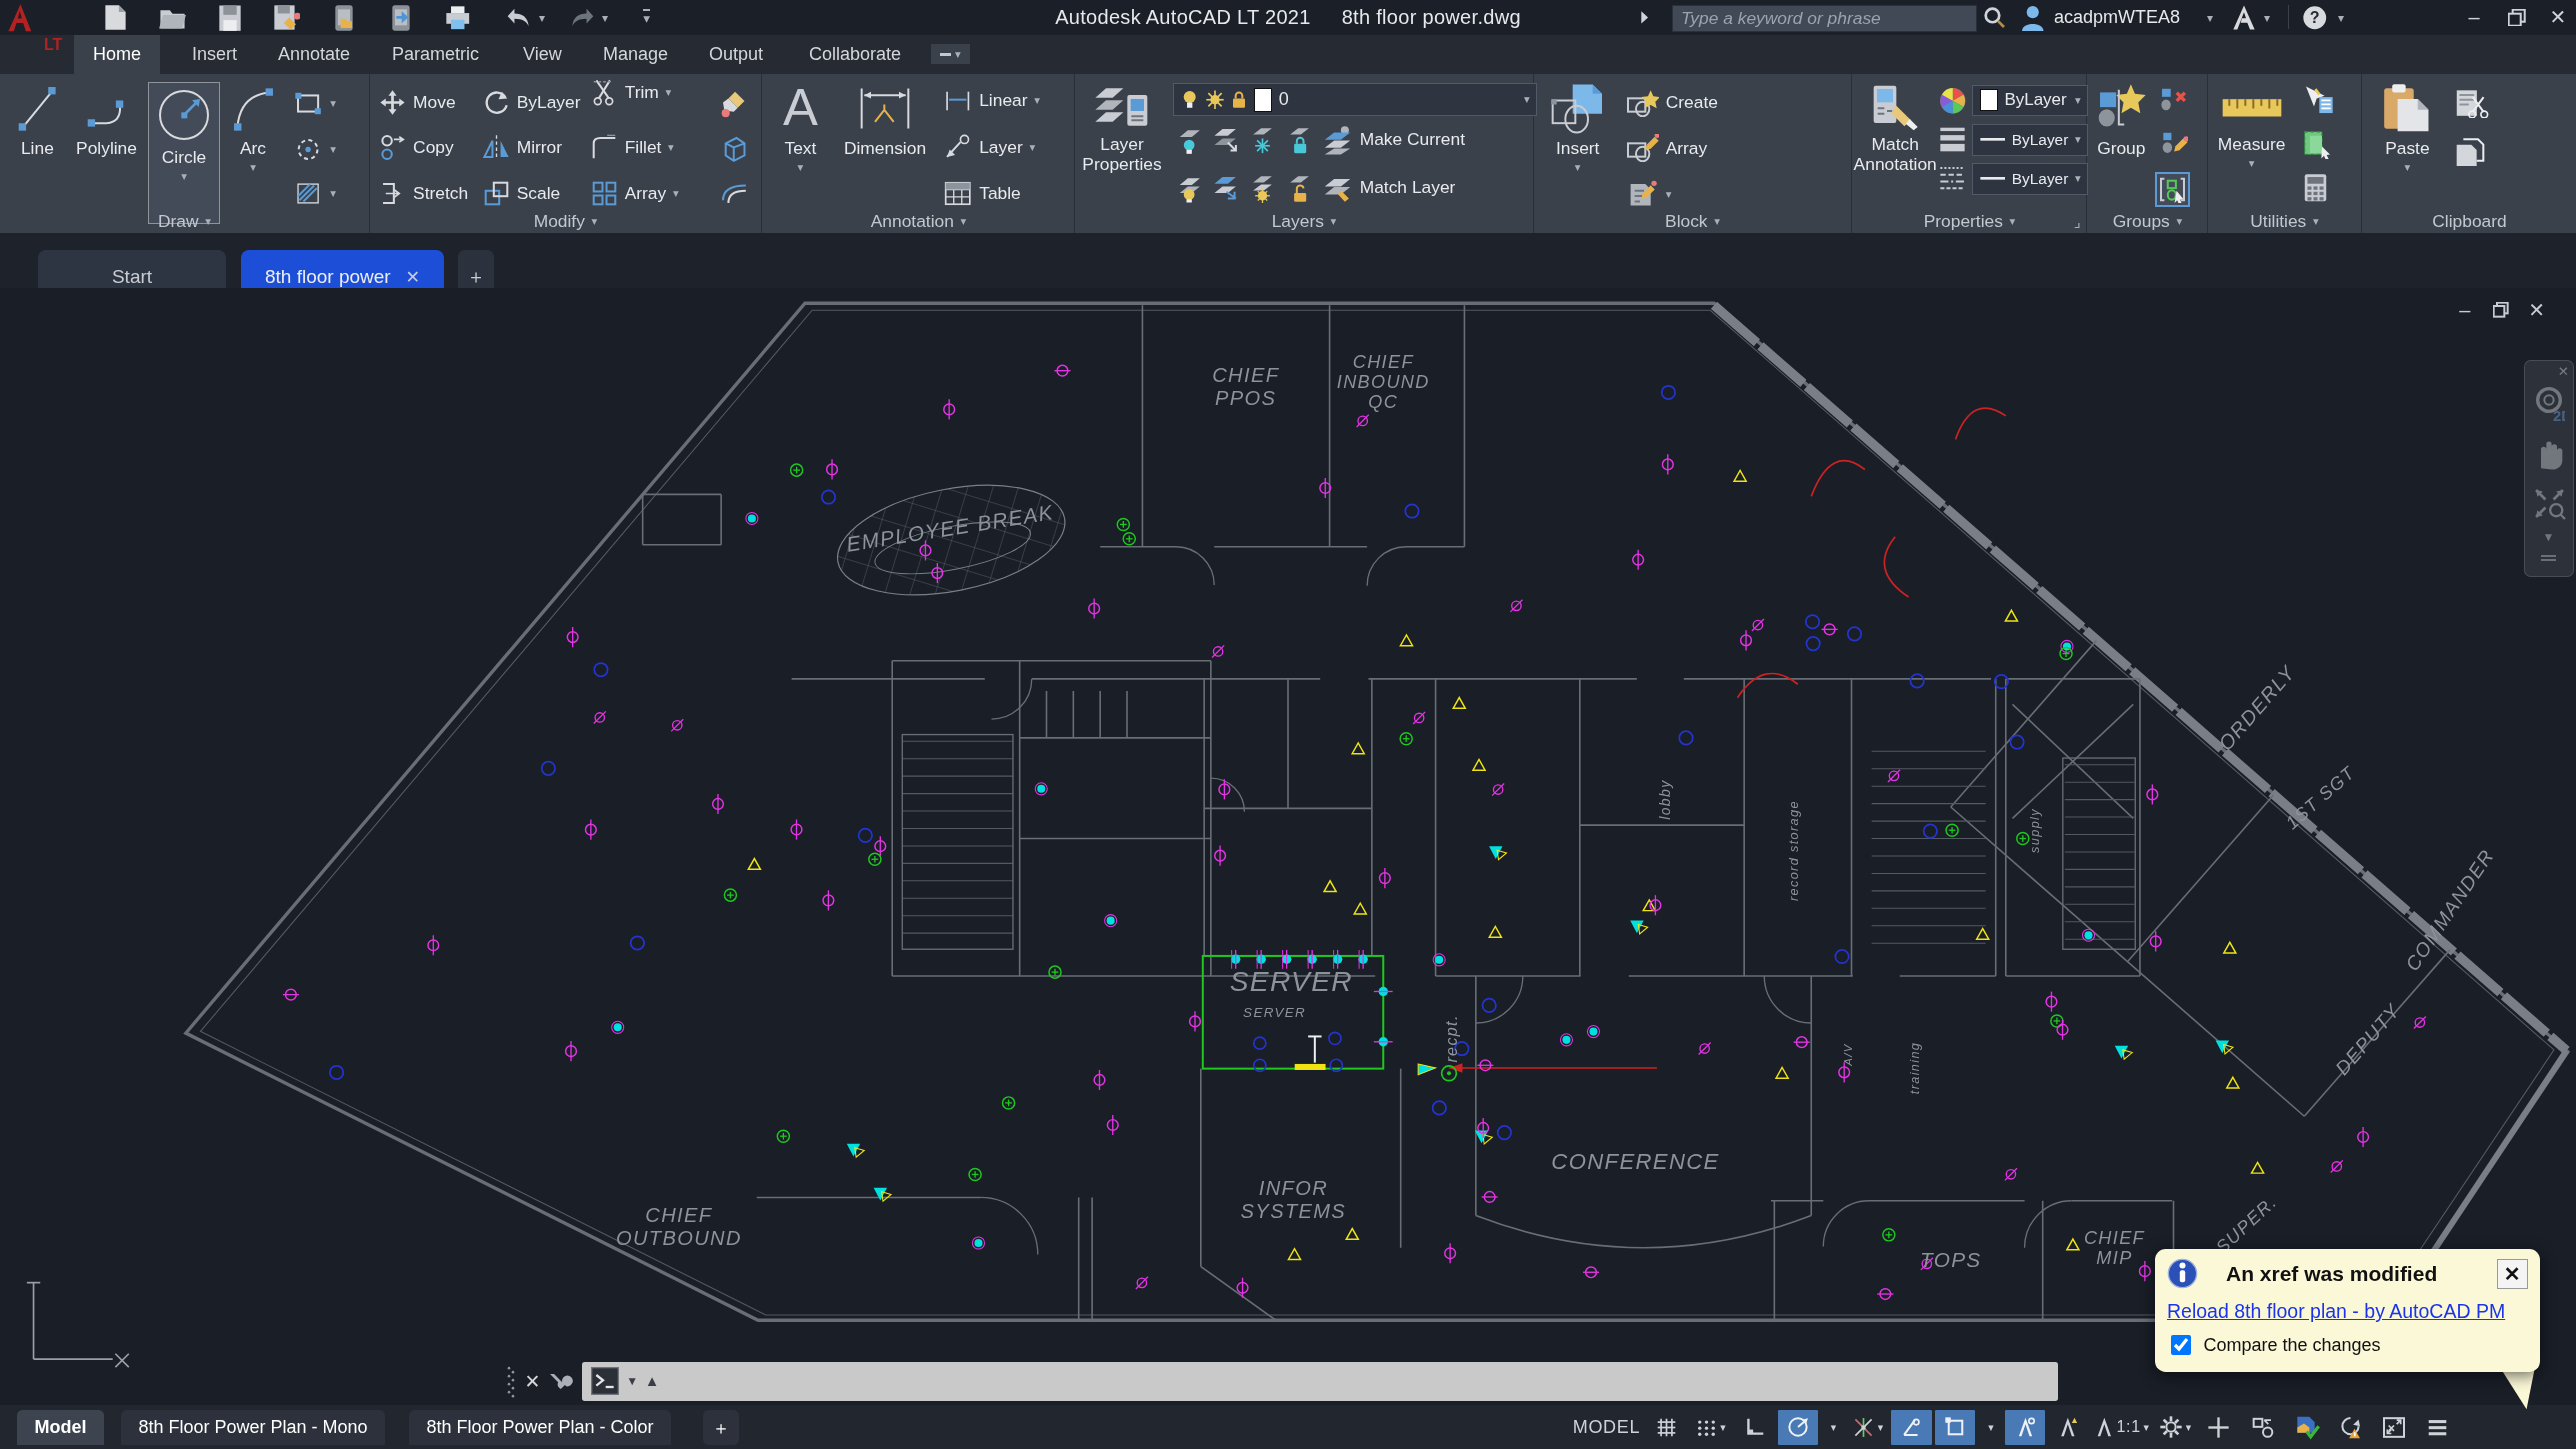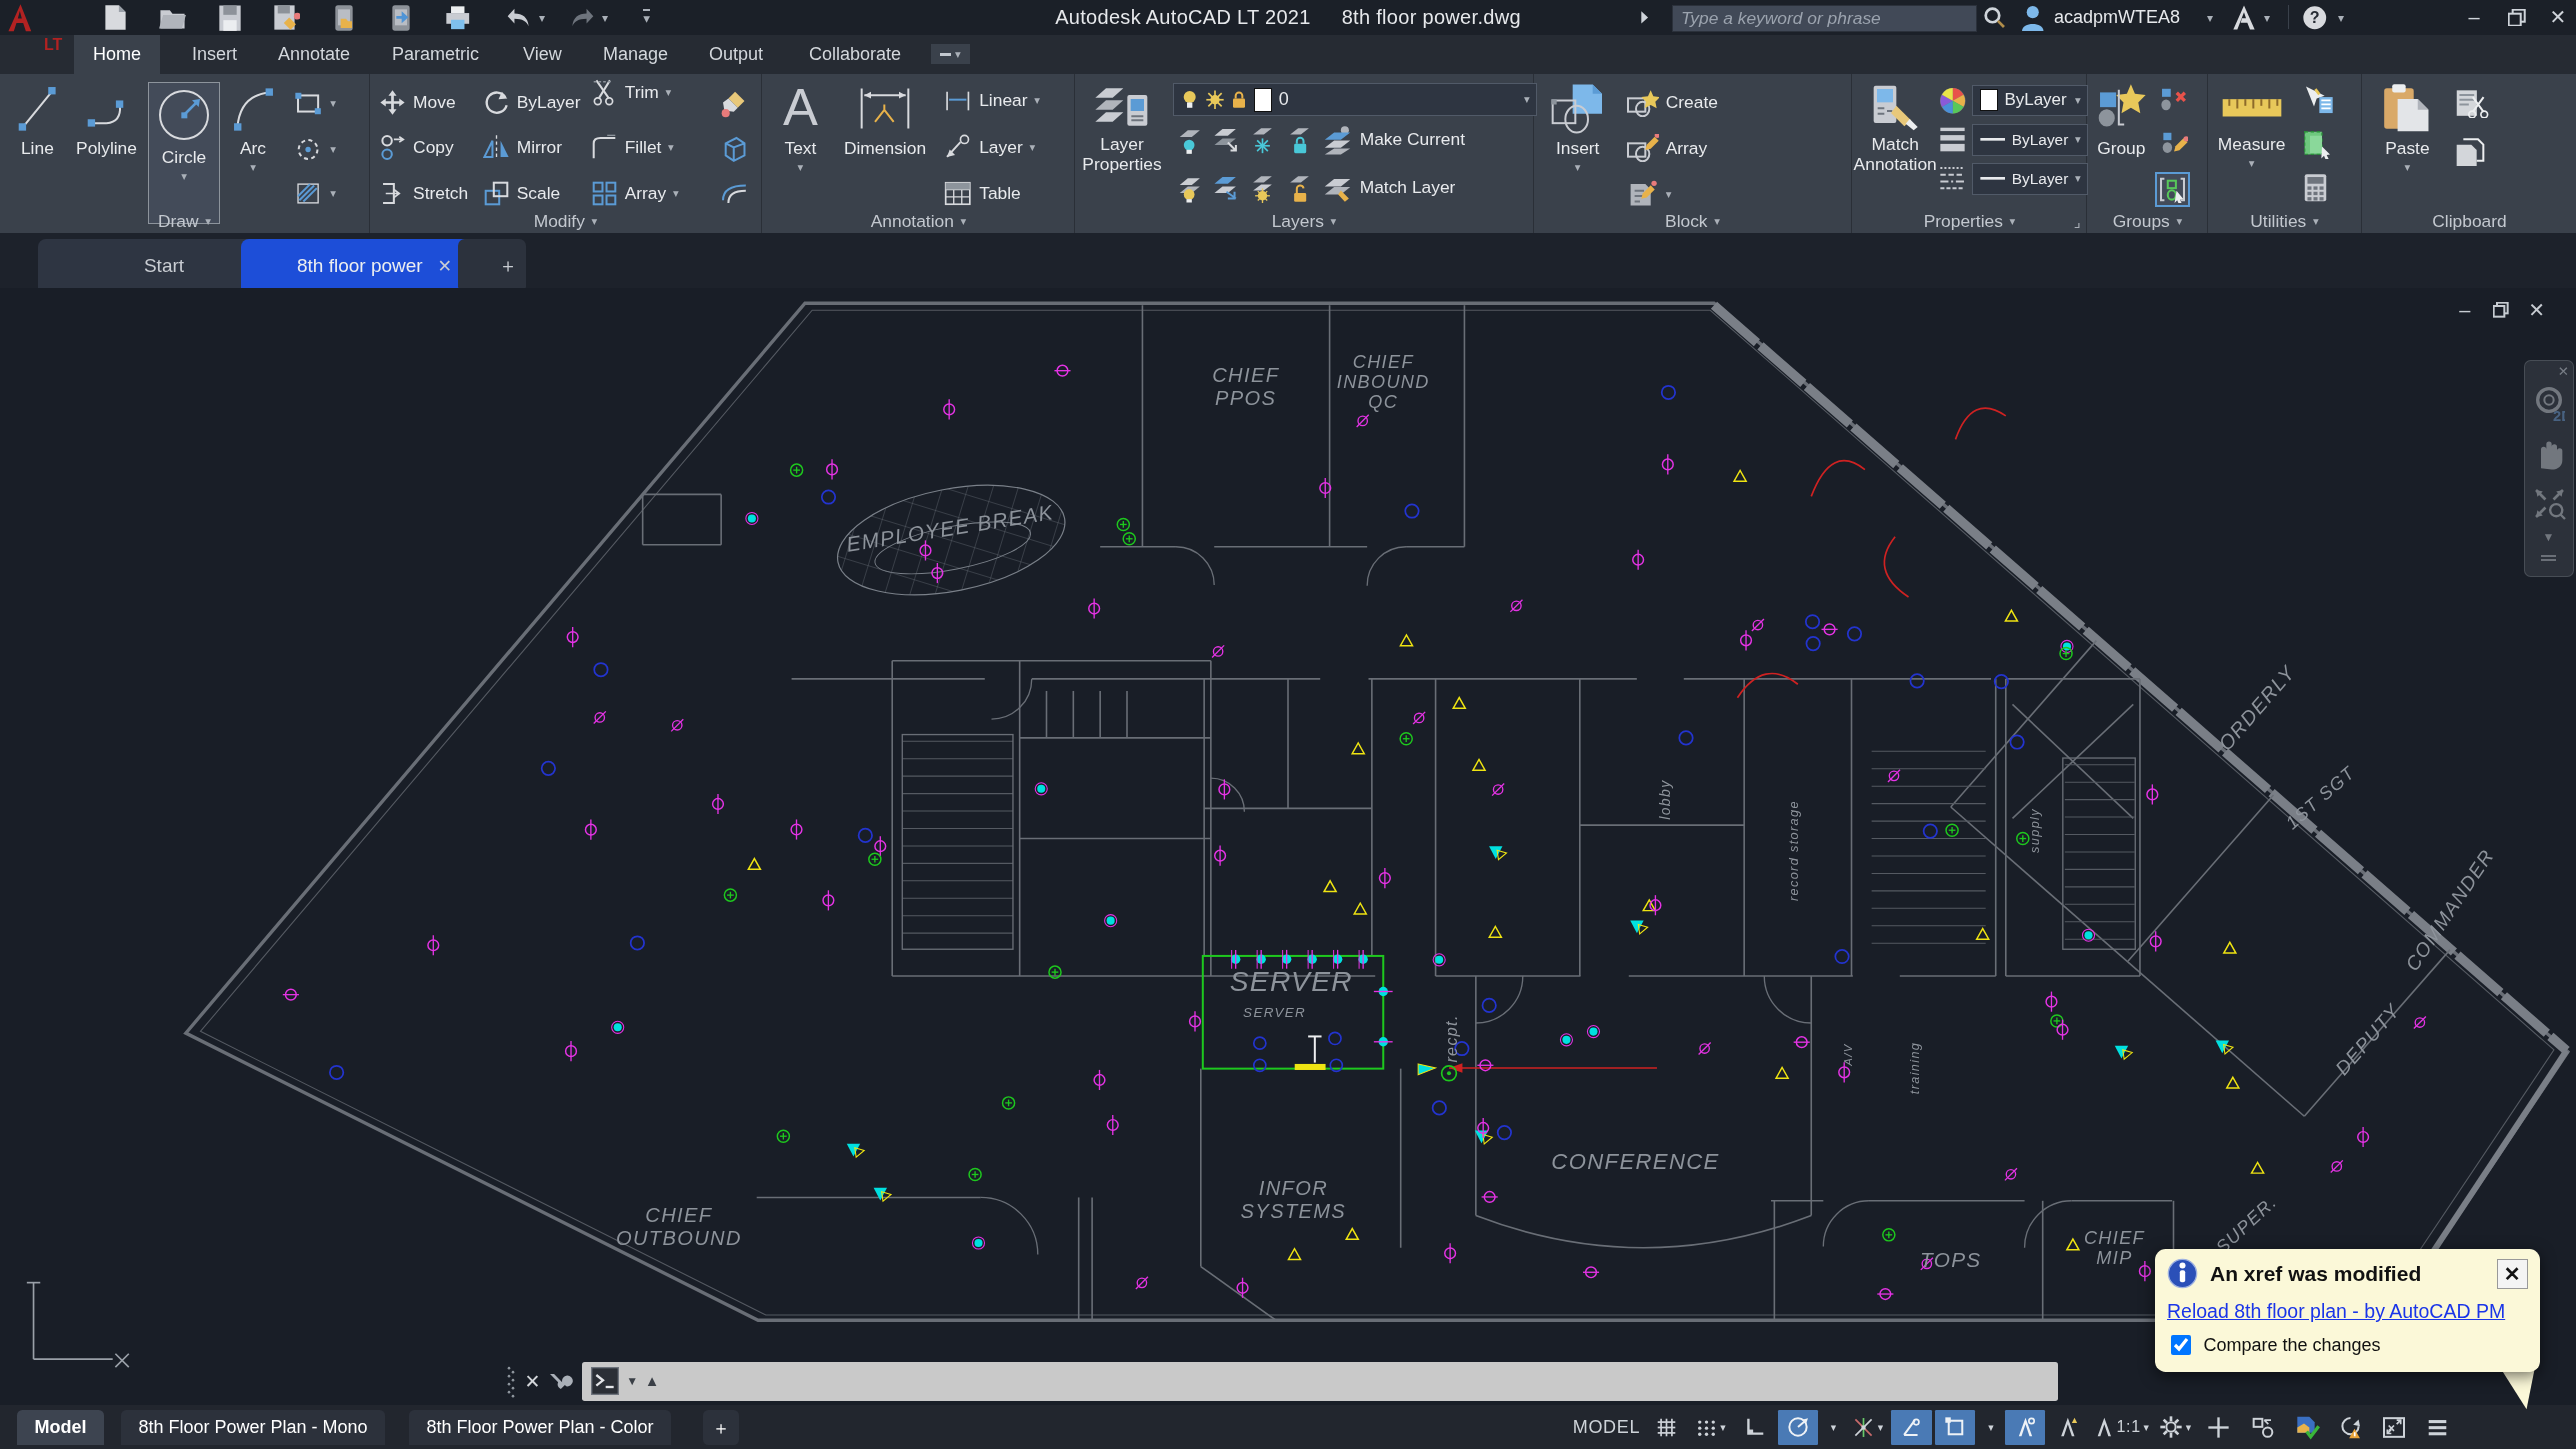--- a/index.html
+++ b/index.html
@@ -30,36 +30,36 @@
   .bb .lbl{font-size:17.4px;color:#e8eaed;text-align:center;line-height:1.15;}
   .bb.sel{outline:1.3px solid #8d949c;background:#434b59;}
   .mrow{position:absolute;display:flex;align-items:center;gap:6.7px;cursor:pointer;}
   .mrow .lbl{font-size:17.4px;color:#e8eaed;white-space:nowrap;}
   .ic{display:block;}
   .combo{position:absolute;background:#2e3541;border:0.7px solid #515a68;display:flex;align-items:center;gap:6.7px;padding:0 6.7px;cursor:pointer;}
   .combo .val{color:#e8eaed;font-size:18px;flex:1;}
   .sw{width:20px;height:25.5px;background:#fff;border:1.3px solid #111;}
   
   #filetabs{position:absolute;left:0;top:233px;width:2576px;height:55px;background:#1d222b;border-bottom:2px solid #7c828a;}
-  .ftab{position:absolute;top:6px;height:54px;border-radius:8px 8px 0 0;display:flex;align-items:center;justify-content:center;gap:14.8px;font-size:19px;color:#c9cdd3;cursor:pointer;padding-left:32px;}
+  .ftab{position:absolute;top:17px;height:54px;border-radius:8px 8px 0 0;display:flex;align-items:center;justify-content:center;gap:14.8px;font-size:19px;color:#c9cdd3;cursor:pointer;}
   
   #canvas{position:absolute;left:0;top:288px;width:2576px;height:1116px;background:#191e27;overflow:hidden;}
   #plan{position:absolute;left:0;top:-288px;}
   .wctl{position:absolute;top:9.4px;width:29.5px;height:25.5px;display:flex;align-items:center;justify-content:center;color:#c7ccd2;font-size:20px;cursor:pointer;}
   #navbar{position:absolute;left:2524px;top:72px;width:48px;height:215px;background:rgba(160,168,178,.14);border:0.7px solid rgba(200,205,212,.18);border-radius:6.7px;}
   
   #cmdwrap{position:absolute;left:507px;top:1360px;height:42px;z-index:6;display:flex;align-items:center;}
   #cmdgrip{display:flex;align-items:center;gap:9.4px;margin-right:9.4px;}
   #cmdbar{width:1457px;height:39px;background:#c9c9c9;border-radius:2.7px;display:flex;align-items:center;padding:0 9.4px;gap:6.7px;}
   #cmdbar .ph{color:#4c4c4c;font-size:20px;font-style:italic;letter-spacing:1.3px;flex:1;}
   
   #xref-tail{position:absolute;z-index:19;}
   #xref-popup{position:absolute;left:2155px;top:1249px;width:385px;height:123px;background:#fbf8d8;border-radius:10.7px;z-index:20;
               box-shadow:0 4px 14.8px rgba(0,0,0,.55);padding:9.4px 12px;box-sizing:border-box;color:#111;}
-  #xref-popup .trow{display:flex;align-items:center;gap:12px;}
+  #xref-popup .trow{display:flex;align-items:center;gap:28px;}
   #xref-popup .title{font-size:21px;font-weight:bold;flex:1;}
   #xref-close{width:29.5px;height:28px;background:#f4f4f4;border:0.7px solid #999;display:flex;align-items:center;justify-content:center;font-size:20px;font-weight:bold;cursor:pointer;color:#111;}
   #xref-link{display:block;margin-top:10.7px;color:#1a35e8;font-size:19.5px;text-decoration:underline;cursor:pointer;}
   #xref-chk{display:flex;align-items:center;gap:9.4px;margin-top:9.4px;font-size:18px;}
   #xref-chk input{width:20px;height:20px;}
   
   #statusbar{position:absolute;left:0;top:1405px;width:2576px;height:44px;background:#22262e;z-index:15;}
   .ltab{position:absolute;top:5.4px;height:35px;display:flex;align-items:center;justify-content:center;font-size:18px;color:#ffffff;background:#2c313b;border-radius:5.4px 5.4px 0 0;cursor:pointer;padding:0 17.4px;}
   .ltab.active{background:#3d4450;color:#fff;font-weight:bold;}
   #sbtools{position:absolute;left:1570px;top:1408px;height:38px;display:flex;align-items:center;gap:3.4px;z-index:16;}

